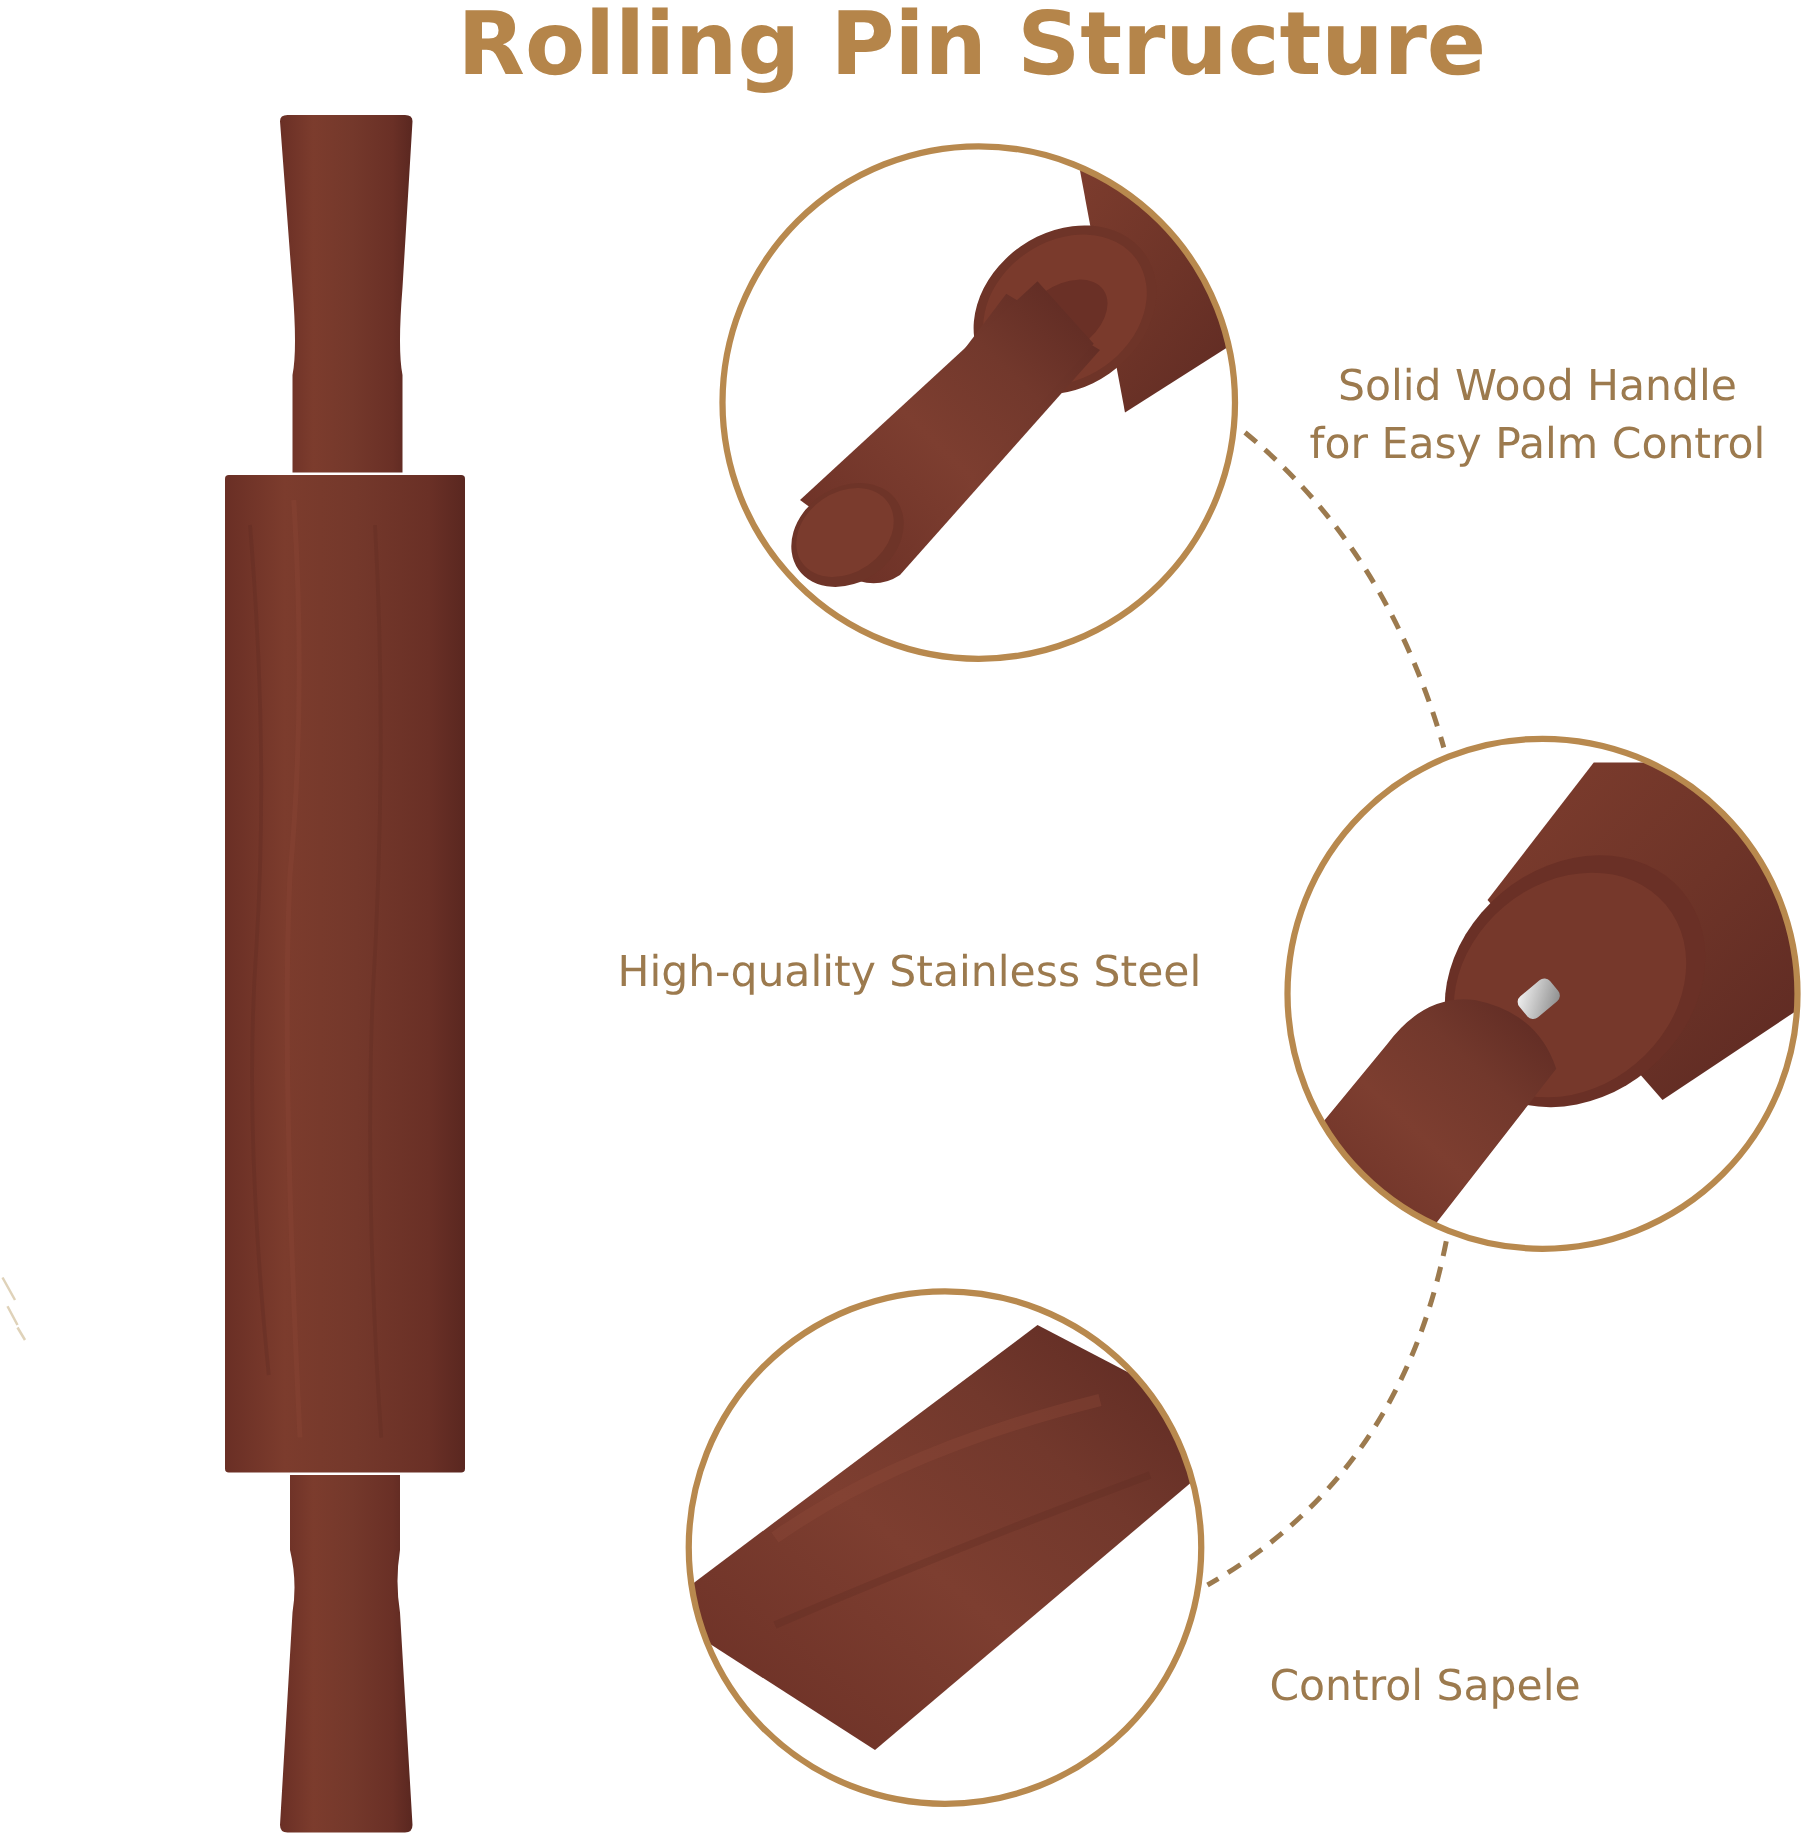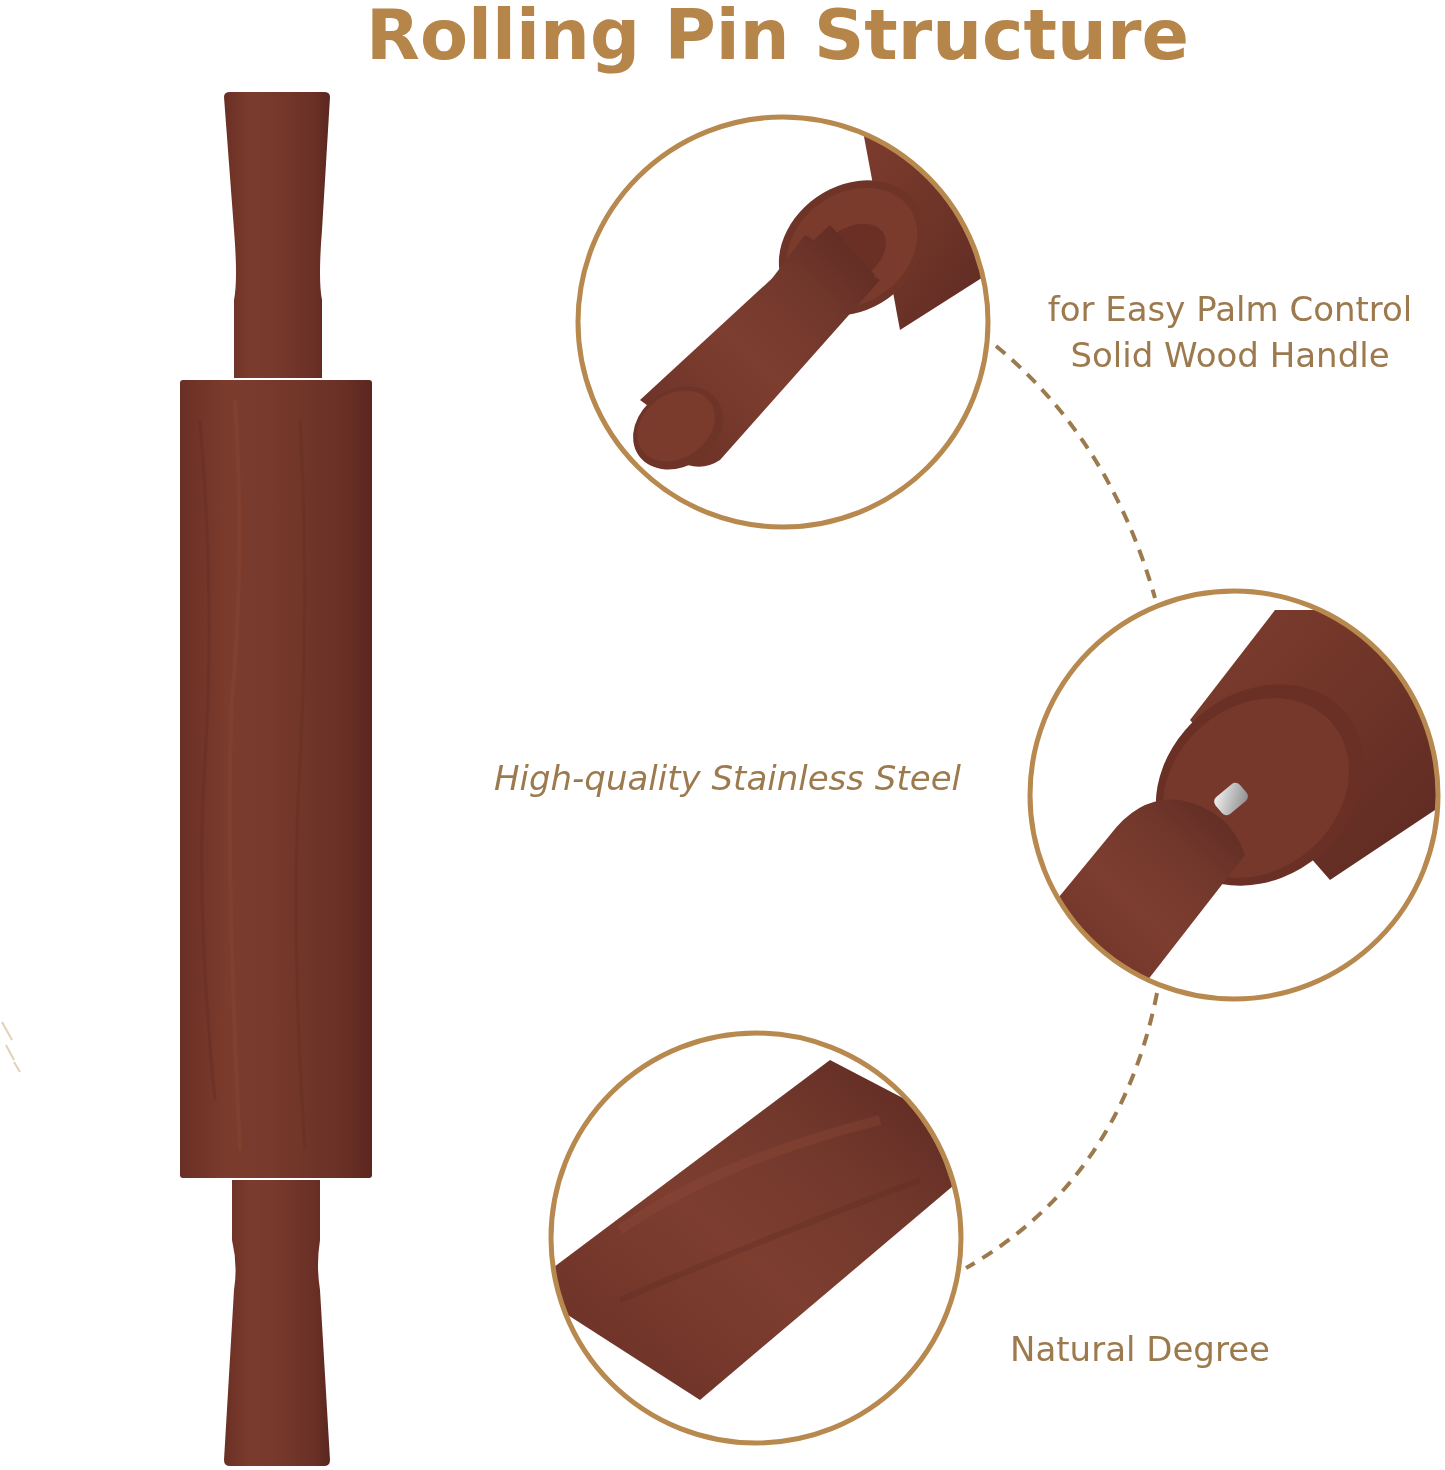--- a/index.html
+++ b/index.html
@@ -1,21 +1,21 @@
 <!DOCTYPE html>
 <html><head>
   <meta charset="utf-8">
   <style>
     html, body { margin:0; padding:0; background:#ffffff; }
     body { width:1445px; height:1470px; position:relative; overflow:hidden; font-family:"DejaVu Sans", sans-serif; }
     .title { position:absolute; left:0; top:-6px; width:1555px; text-align:center; font-family:"DejaVu Sans", sans-serif; font-weight:bold; font-size:70px; letter-spacing:0px; color:#b5854a; white-space:nowrap; }
     .label { position:absolute; color:#9c7a4e; font-family:"DejaVu Sans", sans-serif; font-size:34px; line-height:46px; text-align:center; white-space:nowrap; }
     .label div { display:block; }
     #lbl-handle { left:1025px; top:286px; width:410px; }
-    #lbl-roller { left:440px; top:755px; width:575px;font-style:italic; }
+    #lbl-roller { left:440px; top:755px; width:575px; }
     #lbl-sapele { left:990px; top:1326px; width:300px; }
     svg.art { position:absolute; left:0; top:0; }
   </style>
 </head>
 <body>
 
 <div class="title">Rolling Pin Structure</div>
 
 <svg class="art" width="1445" height="1470" viewBox="0 0 1445 1470">
   <defs>
@@ -96,23 +96,23 @@
     <circle cx="756" cy="1238" r="205" fill="none" stroke="#b8894e" stroke-width="5"></circle>
   </g>
 
   <path d="M996,346 Q1110,440 1155,598" stroke="#9c7a4e" stroke-width="4" stroke-dasharray="12,9" fill="none"></path>
   <path d="M1157,993 Q1120,1180 966,1268" stroke="#9c7a4e" stroke-width="4" stroke-dasharray="12,9" fill="none"></path>
 
   <path d="M2,1022 L12,1040 M6,1045 L14,1060 M14,1062 L20,1072" stroke="#c9b48a" stroke-width="2" fill="none" opacity="0.6"></path>
 </svg>
 
 <div class="label" id="lbl-handle">
+  <div>Solid Wood Handle</div>
   <div>for Easy Palm Control</div>
-  <div>Solid Wood Handle</div>
 </div>
 
 <div class="label" id="lbl-roller">
   <div>High-quality Stainless Steel</div>
 </div>
 
 <div class="label" id="lbl-sapele">
-  <div>Natural Degree</div>
+  <div>Control Sapele</div>
 </div>
 
 </body></html>

